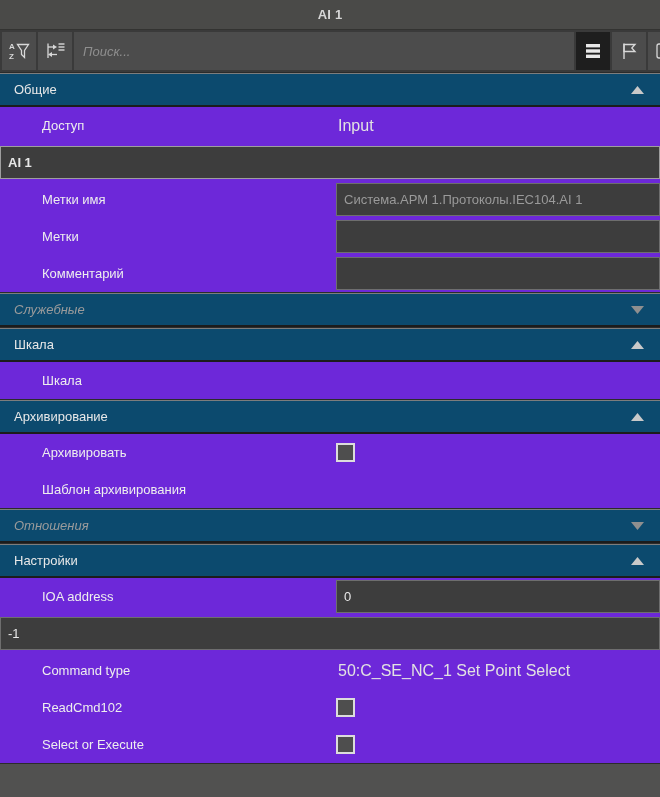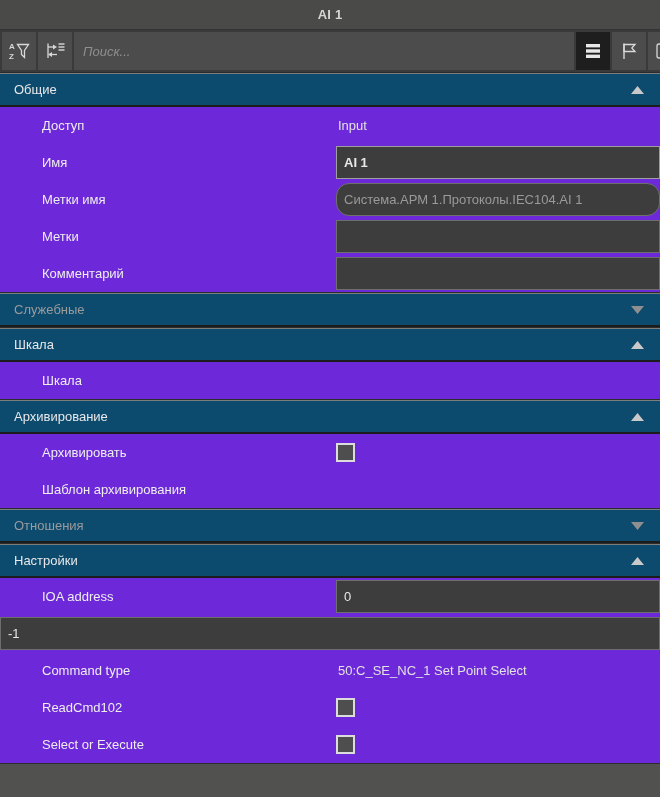--- a/index.html
+++ b/index.html
@@ -41,38 +41,38 @@
   .body { flex:1 1 auto; overflow:hidden; background:#515150; }
   .section { border-top:1px solid #7d7d7d; border-bottom:1px solid #2c2c2c; }
   .sec-header {
     height:31px; background:#0c4a6e;
     display:flex; align-items:center;
     padding:0 16px 0 14px;
     border-bottom:2px solid #1c1c1c;
     cursor:pointer;
   }
   .sec-label { flex:1; font-size:13px; color:#e8e8e8; }
-  .section.collapsed .sec-label { color:#9b9b9b; }
+  .section.collapsed .sec-label { color:#9b9b9b;font-style:italic; }
   .chevron { flex:0 0 auto; display:flex; align-items:center; }
   .row { height:37px; display:flex; align-items:stretch; background:#6d28d9; }
   .row-label {
     flex:0 0 336px; box-sizing:border-box; padding-left:42px;
     display:flex; align-items:center;
     font-size:13px; color:#eeeeee; white-space:nowrap; overflow:hidden;
   }
   .row-value { flex:1 1 auto; display:flex; align-items:center; min-width:0; }
-  .plain { font-size:13px; color:#e2e2e2; padding-left:2px; white-space:nowrap; }
+  .plain { font-size:16px; color:#e2e2e2; padding-left:2px; white-space:nowrap; }
   input.box {
     width:100%; height:33px; box-sizing:border-box;
     background:#3d3d3d; border:1px solid #6e6e6e;
     color:#e8e8e8; font-size:13px; padding:0 7px;
     font-family:"Liberation Sans", sans-serif; outline:none;
   }
   input.box.focused { border-color:#9e9e9e; font-weight:bold; }
-  input.box.muted { color:#9a9a9a;border-radius:13px; }
+  input.box.muted { color:#9a9a9a; }
   .checkbox {
     width:19px; height:19px; box-sizing:border-box;
     border:2px solid #dcdcdc; background:#4e4e4e; cursor:pointer;
   }
   svg.iconsvg { display:block; }
 </style>
 </head>
 <body>
 
 <div class="app">
@@ -142,21 +142,20 @@
             </svg>
           </span>
         </div>
         <div class="row">
           <span class="row-label">Доступ</span>
           <span class="row-value">
             <span class="plain">Input</span>
           </span>
         </div>
         <div class="row">
-          <span class="row-label">Имя</span>
           <span class="row-value">
             <input class="box focused" type="text" value="AI 1" style="">
           </span>
         </div>
         <div class="row">
           <span class="row-label">Метки имя</span>
           <span class="row-value">
             <input class="box muted" type="text" readonly="readonly" value="Система.АРМ 1.Протоколы.IEC104.AI 1" style="">
           </span>
         </div>

